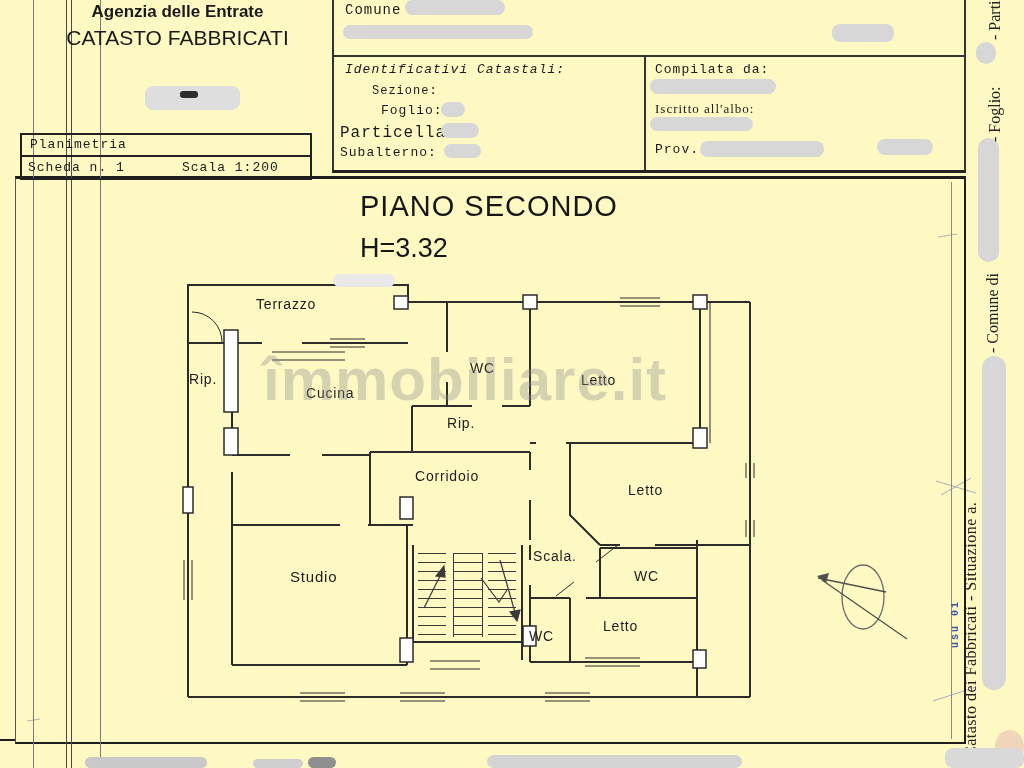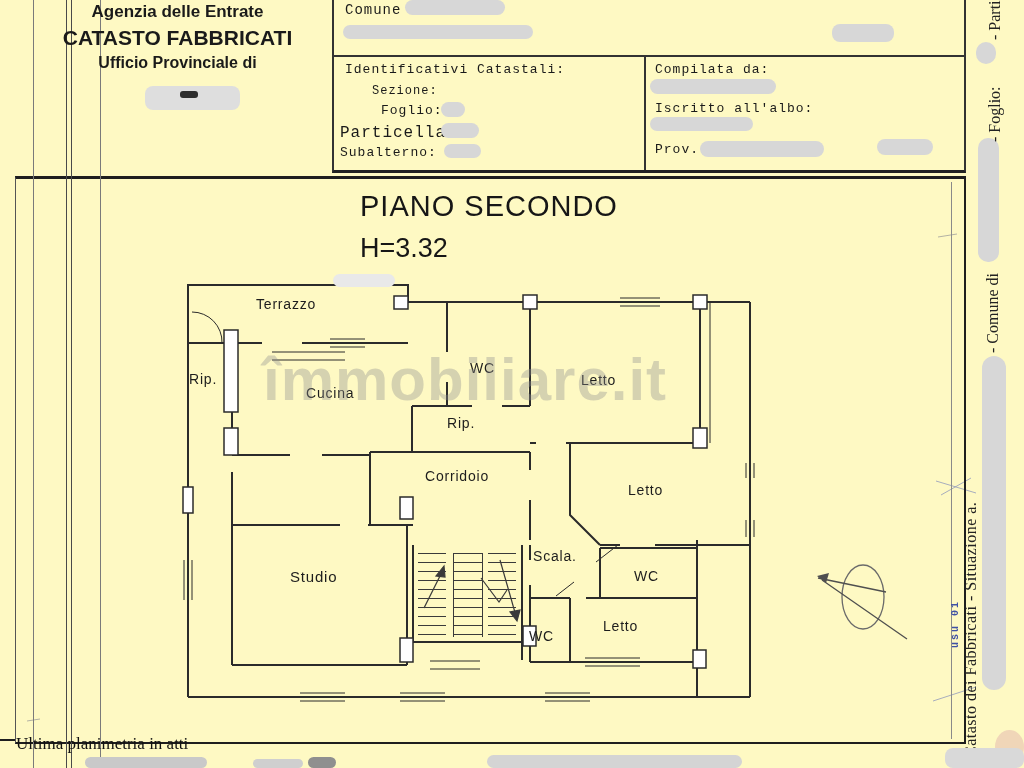--- a/index.html
+++ b/index.html
@@ -107,84 +107,89 @@
   <div id="frame"></div>
   <div class="abs" style="left:0;top:739px;width:15px;height:2px;background:#1e1e1e;"></div>
   <div class="abs" style="left:951px;top:182px;width:1px;height:557px;background:#8a8a8a;"></div>
   <div class="vline" style="left:33px;background:#7a7a7a;"></div>
   <div class="vline" style="left:66px;background:#4a4a4a;"></div>
   <div class="vline" style="left:71px;background:#4a4a4a;"></div>
   <div class="vline" style="left:100px;background:#7a7a7a;"></div>
 
   <div class="abs" style="left:35px;top:2px;width:285px;text-align:center;">
     <div style="font-size:17px;font-weight:bold;">Agenzia delle Entrate</div>
-    <div style="font-size:21px;font-weight:bold;margin-top:4px;">CATASTO FABBRICATI</div>
-    <div style="font-size:16px;font-weight:bold;margin-top:4px;">Ufficio Provinciale di</div>
+    <div style="font-size:21px;font-weight:normal;margin-top:4px;">CATASTO FABBRICATI</div>
   </div>
   <div class="blob" style="left:145px;top:86px;width:95px;height:24px;background:#dedede;"></div>
   <div class="abs" style="left:180px;top:91px;width:18px;height:7px;background:#2e2e2e;border-radius:3px;"></div>
 
+  <div id="planibox" class="mono">
+    <div class="row1">Planimetria</div>
+    <div class="row2">
+      <span style="position:absolute;left:6px;">Scheda n. 1</span>
+      <span style="position:absolute;left:160px;">Scala 1:200</span>
+    </div>
+  </div>
 
   <div id="formbox">
     <div class="abs" style="left:0;top:55px;width:630px;height:2px;background:#333;"></div>
     <div class="abs" style="left:310px;top:55px;width:2px;height:115px;background:#333;"></div>
   </div>
   <div class="abs mono" style="left:345px;top:2px;font-size:14px;">Comune di</div>
   <div class="blob" style="left:405px;top:0;width:100px;height:15px;"></div>
   <div class="blob" style="left:343px;top:25px;width:190px;height:14px;"></div>
   <div class="blob" style="left:832px;top:24px;width:62px;height:18px;"></div>
 
-  <div class="abs mono" style="left:345px;top:62px;font-size:13px;">Identificativi Catastali:</div>
+  <div class="abs mono" style="left:345px;top:62px;font-size:13px;font-style:italic;">Identificativi Catastali:</div>
   <div class="abs mono" style="left:372px;top:84px;font-size:12px;">Sezione:</div>
   <div class="abs mono" style="left:381px;top:103px;font-size:13px;">Foglio:</div>
   <div class="blob" style="left:441px;top:102px;width:24px;height:15px;"></div>
   <div class="abs mono" style="left:340px;top:124px;font-size:16px;">Particella:</div>
   <div class="blob" style="left:441px;top:123px;width:38px;height:15px;"></div>
   <div class="abs mono" style="left:340px;top:145px;font-size:13px;">Subalterno:</div>
   <div class="blob" style="left:444px;top:144px;width:37px;height:14px;"></div>
 
   <div class="abs mono" style="left:655px;top:62px;font-size:13px;">Compilata da:</div>
   <div class="blob" style="left:650px;top:79px;width:126px;height:15px;"></div>
-  <div class="abs mono" style="left:655px;top:101px;font-size:13px;">Iscritto all'albo:</div>
+  <div class="abs mono" style="left:655px;top:101px;font-size:13px;font-family:Liberation Serif, serif;">Iscritto all'albo:</div>
   <div class="blob" style="left:650px;top:117px;width:103px;height:14px;"></div>
   <div class="abs mono" style="left:655px;top:142px;font-size:13px;">Prov.</div>
   <div class="blob" style="left:700px;top:141px;width:124px;height:16px;"></div>
   <div class="blob" style="left:877px;top:139px;width:56px;height:16px;"></div>
 
   <div class="abs sans" style="left:360px;top:190px;font-size:29px;letter-spacing:1px;color:#161616;">PIANO SECONDO</div>
   <div class="abs sans" style="left:360px;top:233px;font-size:27px;color:#161616;">H=3.32</div>
   <div class="blob" style="left:333px;top:274px;width:62px;height:13px;background:#e9e9e9;"></div>
 
   <div class="roomlabel" style="left:256px;top:296px;">Terrazzo</div>
   <div class="roomlabel" style="left:189px;top:371px;">Rip.</div>
   <div class="roomlabel" style="left:306px;top:385px;">Cucina</div>
   <div class="roomlabel" style="left:470px;top:360px;">WC</div>
   <div class="roomlabel" style="left:581px;top:372px;">Letto</div>
   <div class="roomlabel" style="left:447px;top:415px;">Rip.</div>
-  <div class="roomlabel" style="left:425px;top:468px;">Corridoio</div>
+  <div class="roomlabel" style="left:415px;top:468px;">Corridoio</div>
   <div class="roomlabel" style="left:628px;top:482px;">Letto</div>
   <div class="roomlabel" style="left:290px;top:568px;font-size:15px;">Studio</div>
   <div class="roomlabel" style="left:533px;top:548px;">Scala.</div>
   <div class="roomlabel" style="left:634px;top:568px;">WC</div>
   <div class="roomlabel" style="left:529px;top:628px;">WC</div>
   <div class="roomlabel" style="left:603px;top:618px;">Letto</div>
 
   <div id="watermark">îmmobiliare.it</div>
 
   <div class="blob" style="left:976px;top:42px;width:20px;height:22px;border-radius:10px;"></div>
   <div class="blob" style="left:978px;top:138px;width:21px;height:124px;border-radius:10px;"></div>
   <div class="blob" style="left:982px;top:356px;width:24px;height:334px;border-radius:12px;"></div>
   <div class="blob" style="left:995px;top:730px;width:29px;height:34px;background:rgba(225,170,170,0.45);border-radius:50%;"></div>
 
   <div class="abs serif rot" style="left:986px;top:40px;font-size:16px;color:#222;">- Parti</div>
   <div class="abs serif rot" style="left:986px;top:142px;font-size:16px;color:#222;">- Foglio:</div>
   <div class="abs serif rot" style="left:984px;top:353px;font-size:16px;color:#222;">- Comune di</div>
   <div class="abs serif rot" style="left:962px;top:757px;font-size:16px;color:#222;letter-spacing:0.5px;">Catasto dei Fabbricati - Situazione a.</div>
   <div class="abs mono rot" style="left:950px;top:648px;font-size:10px;font-weight:bold;color:#3f51a5;letter-spacing:2px;">usu 01</div>
 
-  <div class="abs serif" style="left:16px;top:734px;font-size:17px;color:#111;">Ultima planimetria in atti</div>
   <div class="blob" style="left:85px;top:757px;width:122px;height:11px;background:#c9c9c9;"></div>
   <div class="blob" style="left:253px;top:759px;width:50px;height:9px;background:#cfcfcf;"></div>
   <div class="blob" style="left:308px;top:757px;width:28px;height:11px;background:#8f8f8f;"></div>
   <div class="blob" style="left:487px;top:755px;width:255px;height:13px;background:#d4d4d4;"></div>
   <div class="blob" style="left:945px;top:748px;width:79px;height:20px;background:#d9d9d9;"></div>
 
 </div>
 
 </body></html>

